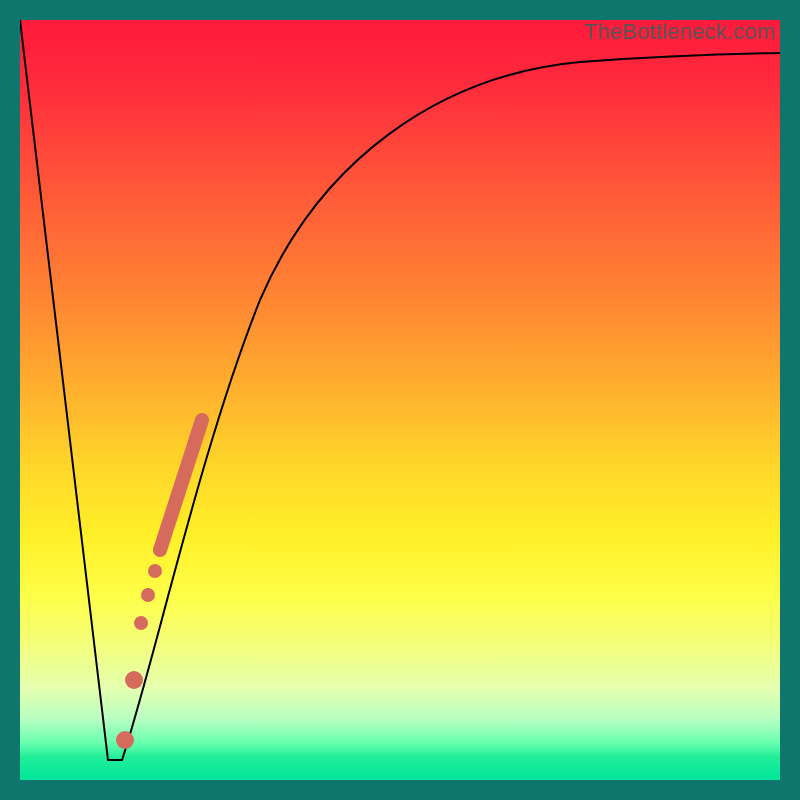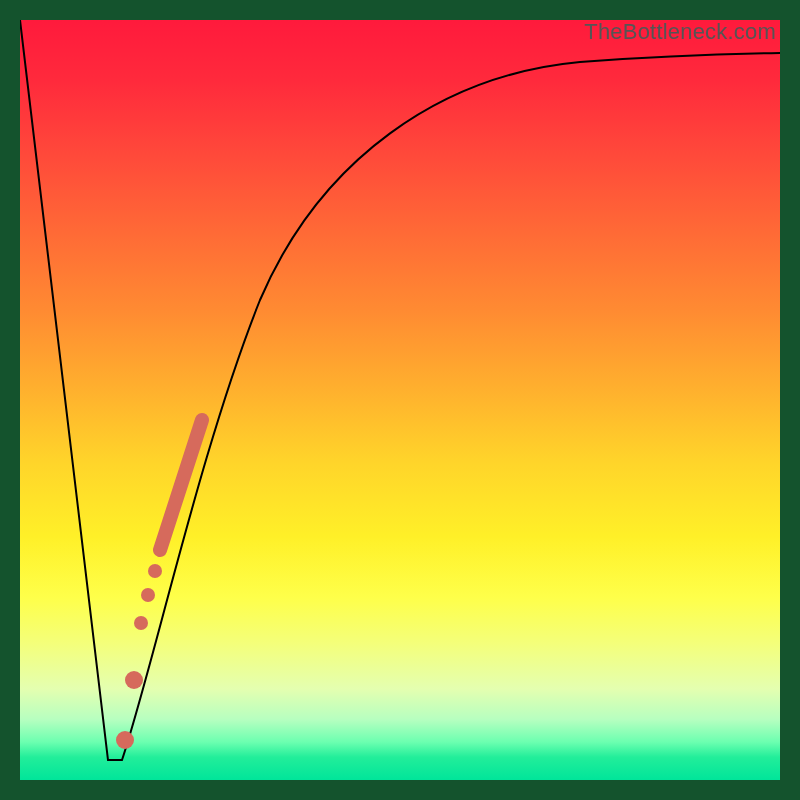--- a/index.html
+++ b/index.html
@@ -6,21 +6,21 @@
     margin: 0;
     padding: 0;
     width: 800px;
     height: 800px;
     overflow: hidden;
     font-family: Arial, Helvetica, sans-serif;
   }
   .outer {
     width: 800px;
     height: 800px;
-    background: #14532d;
+    background: #0f766e;
     position: relative;
     box-sizing: border-box;
   }
   .plot {
     position: absolute;
     left: 20px;
     top: 20px;
     width: 760px;
     height: 760px;
     background: linear-gradient(to bottom,

